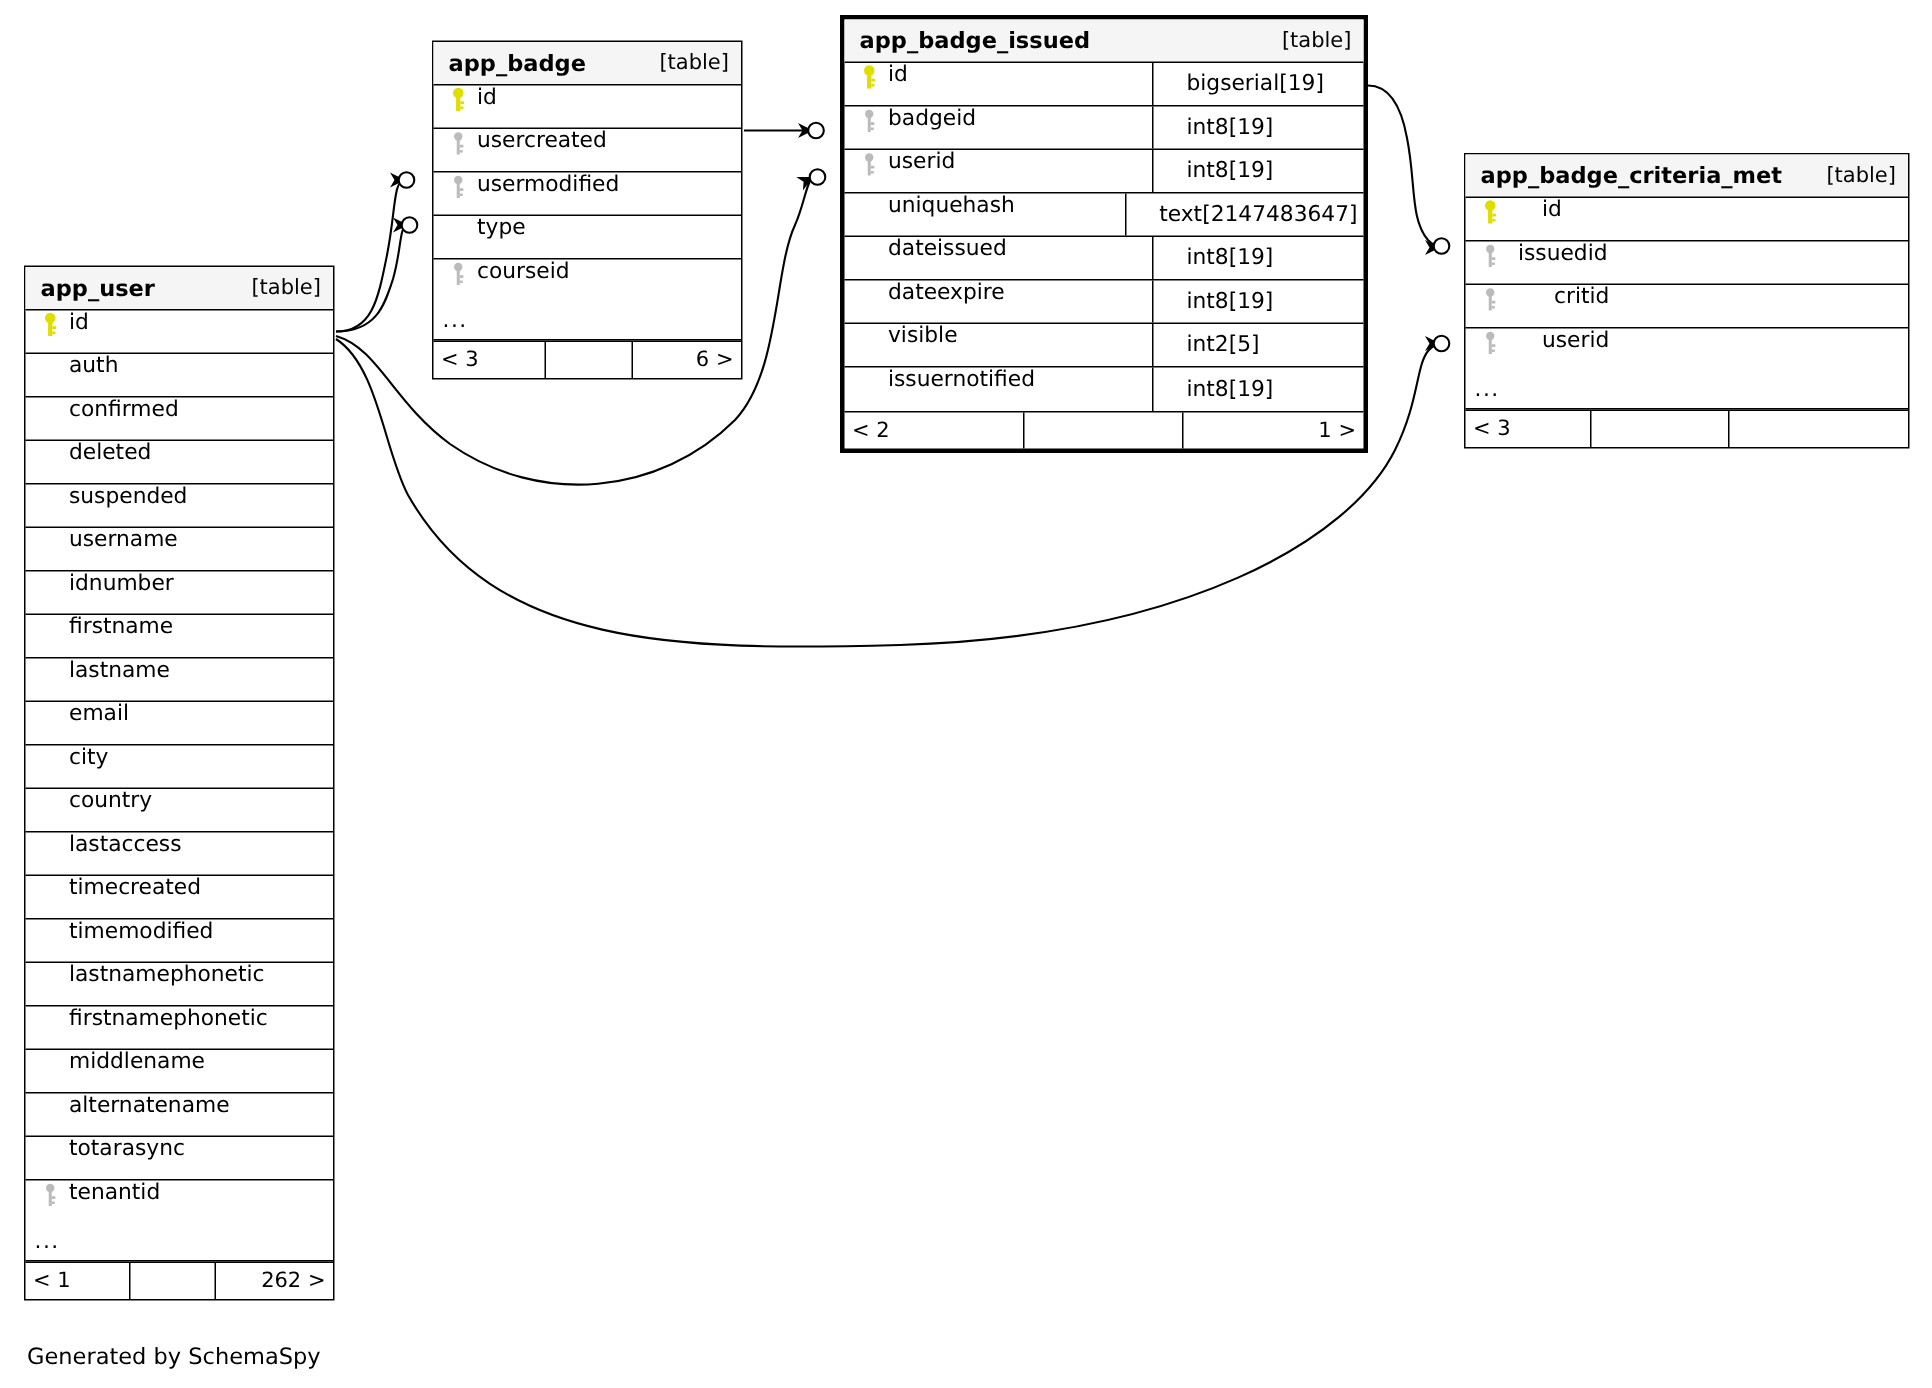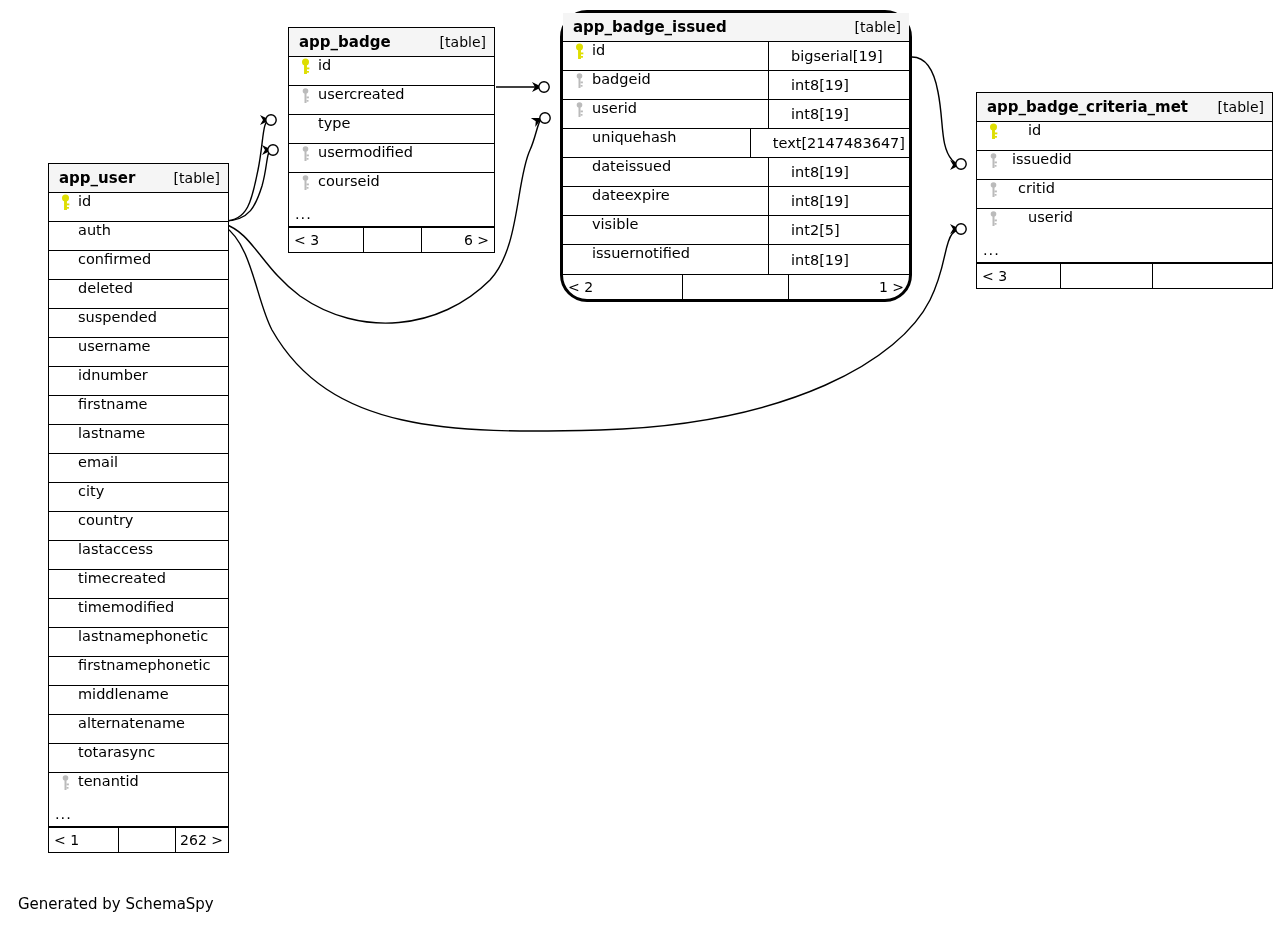--- a/index.html
+++ b/index.html
@@ -181,21 +181,21 @@
     <g fill="#ffffff" stroke="#000000" stroke-width="1.4">
       <circle cx="271" cy="120" r="5.2"></circle>
       <circle cx="273" cy="150" r="5.2"></circle>
       <circle cx="544" cy="87" r="5.2"></circle>
       <circle cx="545" cy="118" r="5.2"></circle>
       <circle cx="961" cy="164" r="5.2"></circle>
       <circle cx="961" cy="229" r="5.2"></circle>
     </g>
   </svg>
 
-  <div class="table-box" id="tbl-app-user" style="left:16px; top:163px; width:181px;margin-left:32px;">
+  <div class="table-box" id="tbl-app-user" style="left:16px; top:177px; width:207px;">
     <div class="tbl-header">
       <span class="tbl-name">app_user</span>
       <span class="tbl-kind">[table]</span>
     </div>
     <div class="rows">
         <div class="row">
           <span class="cell-name">
             <span class="keyslot">
               <svg width="11" height="17" viewBox="0 0 11 17">
                 <circle cx="5.5" cy="4" r="3.5" fill="#dede00"></circle>
@@ -370,35 +370,35 @@
                 <rect x="4.5" y="4" width="2" height="12" fill="#bbbbbb"></rect>
                 <rect x="6.5" y="9.5" width="2.4" height="1.8" fill="#bbbbbb"></rect>
                 <rect x="6.5" y="13" width="2.0" height="1.7" fill="#bbbbbb"></rect>
               </svg>
             </span>
             <span class="col-label">usercreated</span>
           </span>
         </div>
         <div class="row">
           <span class="cell-name">
+            <span class="keyslot">
+              <svg width="11" height="17" viewBox="0 0 11 17">
+                <circle cx="5.5" cy="4" r="2.8" fill="#bbbbbb"></circle>
+                <rect x="4.5" y="4" width="2" height="12" fill="#bbbbbb"></rect>
+                <rect x="6.5" y="9.5" width="2.4" height="1.8" fill="#bbbbbb"></rect>
+                <rect x="6.5" y="13" width="2.0" height="1.7" fill="#bbbbbb"></rect>
+              </svg>
+            </span>
+            <span class="col-label">usermodified</span>
+          </span>
+        </div>
+        <div class="row">
+          <span class="cell-name">
             <span class="keyslot"></span>
             <span class="col-label">type</span>
-          </span>
-        </div>
-        <div class="row">
-          <span class="cell-name">
-            <span class="keyslot">
-              <svg width="11" height="17" viewBox="0 0 11 17">
-                <circle cx="5.5" cy="4" r="2.8" fill="#bbbbbb"></circle>
-                <rect x="4.5" y="4" width="2" height="12" fill="#bbbbbb"></rect>
-                <rect x="6.5" y="9.5" width="2.4" height="1.8" fill="#bbbbbb"></rect>
-                <rect x="6.5" y="13" width="2.0" height="1.7" fill="#bbbbbb"></rect>
-              </svg>
-            </span>
-            <span class="col-label">usermodified</span>
           </span>
         </div>
         <div class="row">
           <span class="cell-name">
             <span class="keyslot">
               <svg width="11" height="17" viewBox="0 0 11 17">
                 <circle cx="5.5" cy="4" r="2.8" fill="#bbbbbb"></circle>
                 <rect x="4.5" y="4" width="2" height="12" fill="#bbbbbb"></rect>
                 <rect x="6.5" y="9.5" width="2.4" height="1.8" fill="#bbbbbb"></rect>
                 <rect x="6.5" y="13" width="2.0" height="1.7" fill="#bbbbbb"></rect>
@@ -409,21 +409,21 @@
         </div>
       </div>
     <div class="row ellipsis">...</div>
     <div class="footer-row">
       <div class="footer-cell left" style="flex:0 0 75px;">&lt; 3</div>
       <div class="footer-cell" style="flex:0 0 58px;"></div>
       <div class="footer-cell right" style="flex:1 1 auto;">6 &gt;</div>
     </div>
   </div>
 
-  <div class="table-box emphasis" id="tbl-app-badge-issued" style="left:560px; top:10px; width:352px;border-radius:27px;">
+  <div class="table-box emphasis" id="tbl-app-badge-issued" style="left:560px; top:10px; width:352px;">
     <div class="tbl-header">
       <span class="tbl-name">app_badge_issued</span>
       <span class="tbl-kind">[table]</span>
     </div>
     <div class="rows">
         <div class="row">
           <span class="cell-name">
             <span class="keyslot">
               <svg width="11" height="17" viewBox="0 0 11 17">
                 <circle cx="5.5" cy="4" r="3.5" fill="#dede00"></circle>
@@ -500,21 +500,21 @@
           <span class="cell-type" style="flex:0 0 141px;">int8[19]</span>
         </div>
       </div>
     <div class="footer-row">
       <div class="footer-cell left" style="flex:0 0 120px;">&lt; 2</div>
       <div class="footer-cell" style="flex:0 0 106px;"></div>
       <div class="footer-cell right" style="flex:1 1 auto;">1 &gt;</div>
     </div>
   </div>
 
-  <div class="table-box" id="tbl-app-badge-criteria-met" style="left:976px; top:92px; width:297px;">
+  <div class="table-box" id="tbl-app-badge-criteria-met" style="left:976px; top:102px; width:297px;">
     <div class="tbl-header">
       <span class="tbl-name">app_badge_criteria_met</span>
       <span class="tbl-kind">[table]</span>
     </div>
     <div class="rows">
         <div class="row">
           <span class="cell-name">
             <span class="keyslot">
               <svg width="11" height="17" viewBox="0 0 11 17">
                 <circle cx="5.5" cy="4" r="3.5" fill="#dede00"></circle>
@@ -542,21 +542,21 @@
         <div class="row">
           <span class="cell-name">
             <span class="keyslot">
               <svg width="11" height="17" viewBox="0 0 11 17">
                 <circle cx="5.5" cy="4" r="2.8" fill="#bbbbbb"></circle>
                 <rect x="4.5" y="4" width="2" height="12" fill="#bbbbbb"></rect>
                 <rect x="6.5" y="9.5" width="2.4" height="1.8" fill="#bbbbbb"></rect>
                 <rect x="6.5" y="13" width="2.0" height="1.7" fill="#bbbbbb"></rect>
               </svg>
             </span>
-            <span class="col-label" style="margin-left:12px;">critid</span>
+            <span class="col-label" style="margin-left:30px;">critid</span>
           </span>
         </div>
         <div class="row">
           <span class="cell-name">
             <span class="keyslot">
               <svg width="11" height="17" viewBox="0 0 11 17">
                 <circle cx="5.5" cy="4" r="2.8" fill="#bbbbbb"></circle>
                 <rect x="4.5" y="4" width="2" height="12" fill="#bbbbbb"></rect>
                 <rect x="6.5" y="9.5" width="2.4" height="1.8" fill="#bbbbbb"></rect>
                 <rect x="6.5" y="13" width="2.0" height="1.7" fill="#bbbbbb"></rect>

